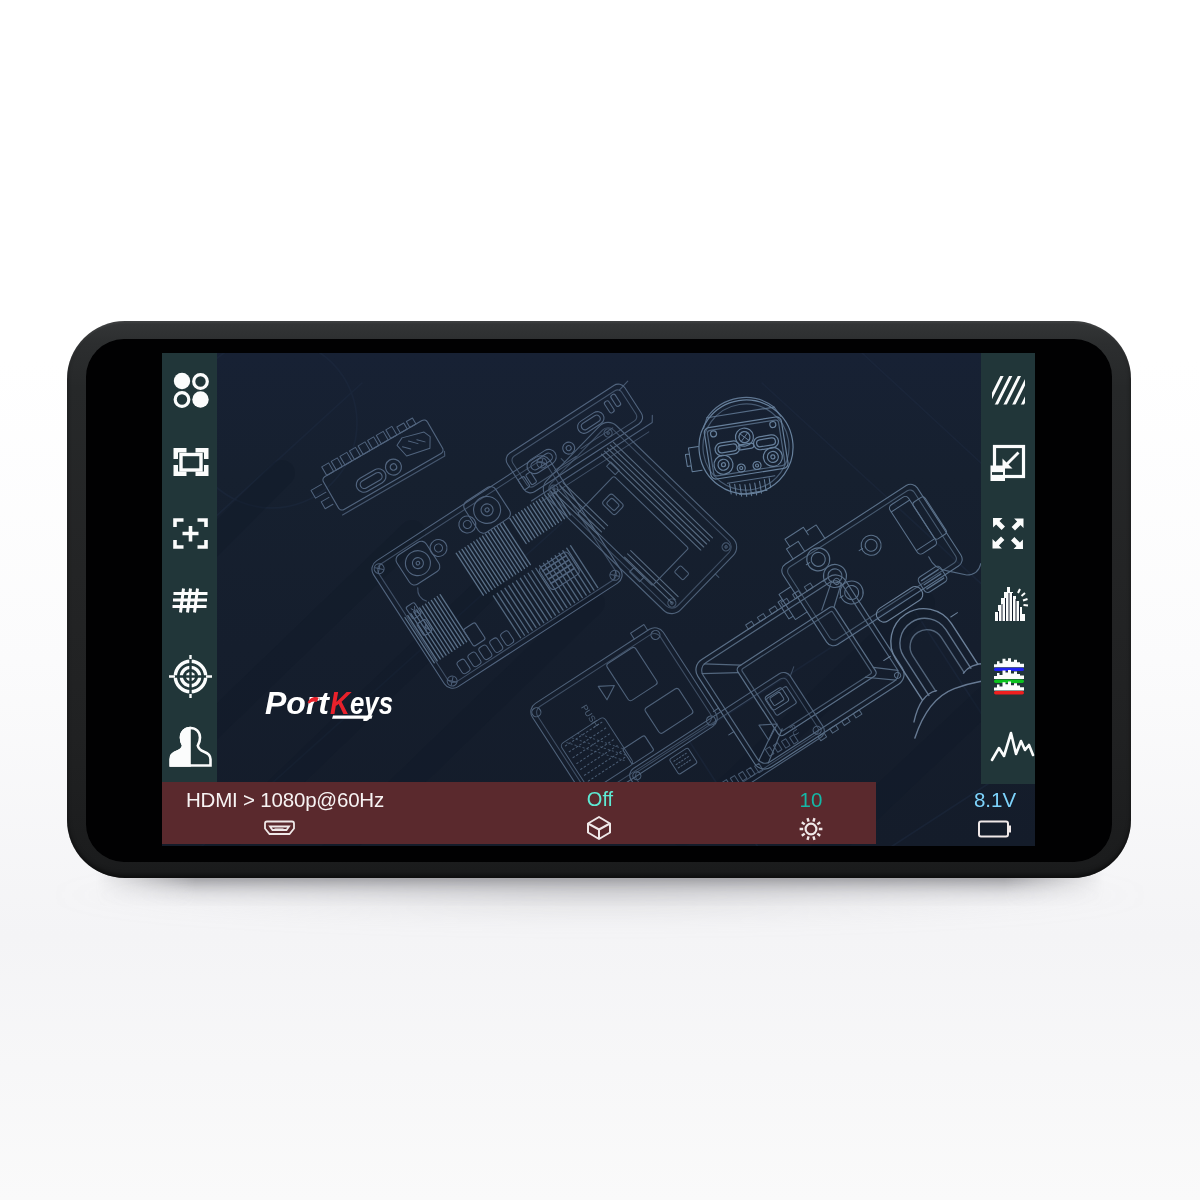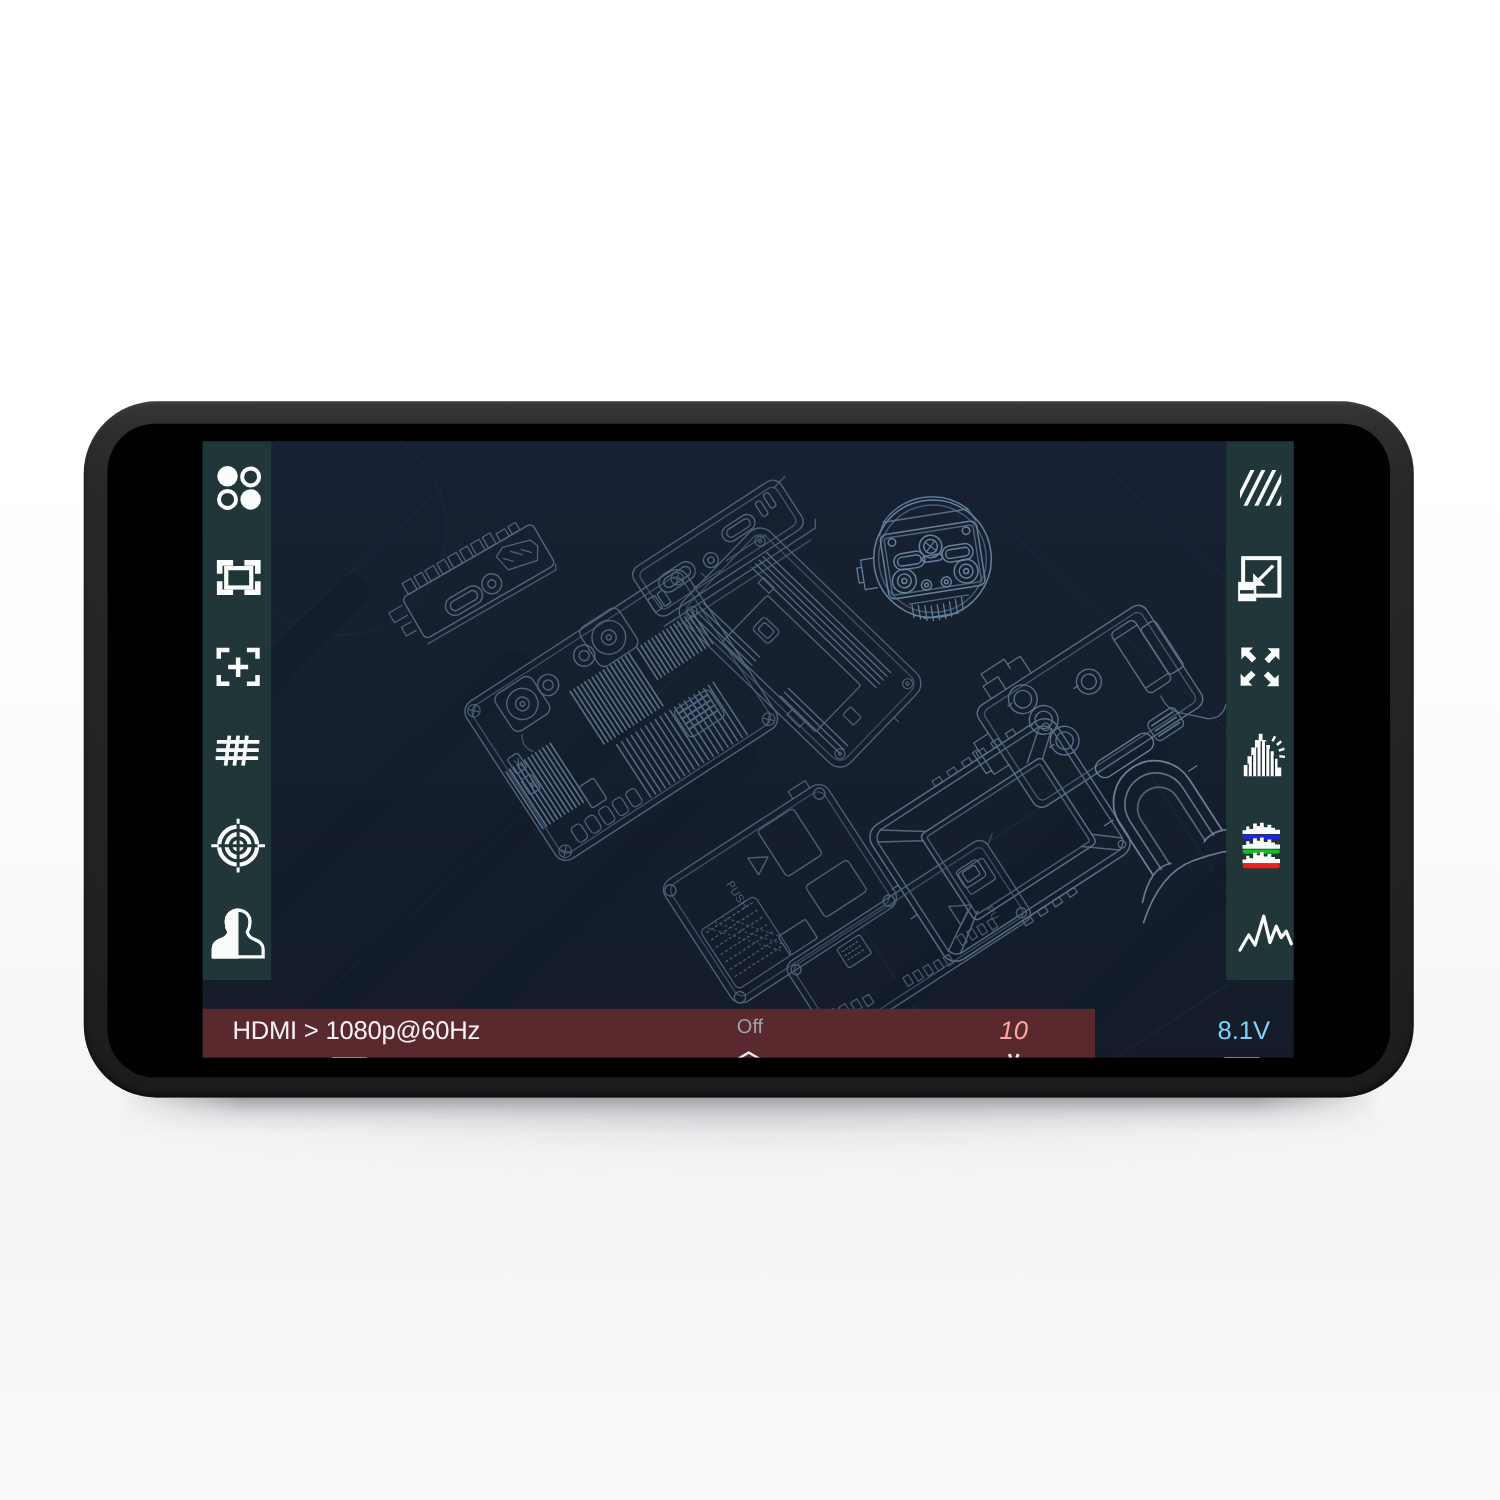--- a/index.html
+++ b/index.html
@@ -376,28 +376,37 @@
       <rect x="832" y="314.7" width="30" height="3.4" rx="1.7" fill="#2021f0"></rect>
       <use href="#rgbrow" transform="translate(0 11.8)"></use>
       <rect x="832" y="326.5" width="30" height="3.4" rx="1.7" fill="#0cc11e"></rect>
       <use href="#rgbrow" transform="translate(0 23.4)"></use>
       <rect x="832" y="338.1" width="30" height="3.4" rx="1.7" fill="#ef1f1f"></rect>
     </g>
 
     <path d="M830 407 l7 -12 l5 8 l7 -23 l5 21 l5 -13 l4 9 l4 -5 l4 10" stroke="#fbfcfc" stroke-width="2.6" stroke-linejoin="round" stroke-linecap="round"></path>
   </svg>
 
-
-  <div class="abs" style="left:0;top:454px;width:714px;height:62px;background:#5a292d;">
+  <div class="abs" style="left:100px;top:331px;width:300px;height:42px;">
+    <svg width="300" height="42" viewBox="0 0 300 42">
+      <text x="3" y="30" font-family="Liberation Sans, sans-serif" font-size="32" font-weight="bold" font-style="italic" fill="#ffffff" textLength="64" lengthAdjust="spacingAndGlyphs">Port</text>
+      <text x="68" y="30" font-family="Liberation Sans, sans-serif" font-size="32" font-weight="bold" font-style="italic" fill="#e8212b" textLength="20" lengthAdjust="spacingAndGlyphs">K</text>
+      <text x="88" y="30" font-family="Liberation Sans, sans-serif" font-size="32" font-weight="bold" font-style="italic" fill="#ffffff" textLength="43" lengthAdjust="spacingAndGlyphs">eys</text>
+      <polygon points="71,31.6 110.5,31.6 109.5,34.8 70,34.8" fill="#ffffff"></polygon>
+      <path d="M45.5 18.5 C48 13.2 53.2 12.2 56.8 13.8 L54.6 18 C51.6 16.8 49.2 17.4 47.6 19.6 Z" fill="#e8212b"></path>
+    </svg>
+  </div>
+
+  <div class="abs" style="left:0;top:429px;width:714px;height:62px;background:#5a292d;">
 
     <div class="abs" style="left:24px;top:6px;font-size:20.5px;letter-spacing:-0.2px;color:#f7f3f3;">HDMI &gt; 1080p@60Hz</div>
 
-    <div class="abs" style="left:398px;top:6px;width:80px;text-align:center;font-size:16px;color:#a3a3a3;">Off</div>
-
-    <div class="abs" style="left:609px;top:6px;width:80px;text-align:center;font-size:20.5px;color:#fca5a5;font-style:italic;">10</div>
+    <div class="abs" style="left:398px;top:6px;width:80px;text-align:center;font-size:20px;color:#5eead4;">Off</div>
+
+    <div class="abs" style="left:609px;top:6px;width:80px;text-align:center;font-size:20.5px;color:#14b8a6;">10</div>
 
     <div class="abs" style="left:793px;top:6px;width:80px;text-align:center;font-size:20.5px;color:#7dd3fc;">8.1V</div>
 
     <svg class="abs" style="left:0;top:0;" width="873" height="62" viewBox="0 0 873 62" fill="none">
 
       <g stroke="#efe8e8" stroke-width="1.8">
         <path d="M103 41.5 a2 2 0 0 1 2 -2 h25 a2 2 0 0 1 2 2 v5 l-4.5 5.5 h-20 l-4.5 -5.5 z"></path>
         <path d="M108 44.5 h19 l-2.5 3.5 h-14 z"></path>
         <path d="M112.5 47.5 h9" stroke-width="2.2"></path>
       </g>

